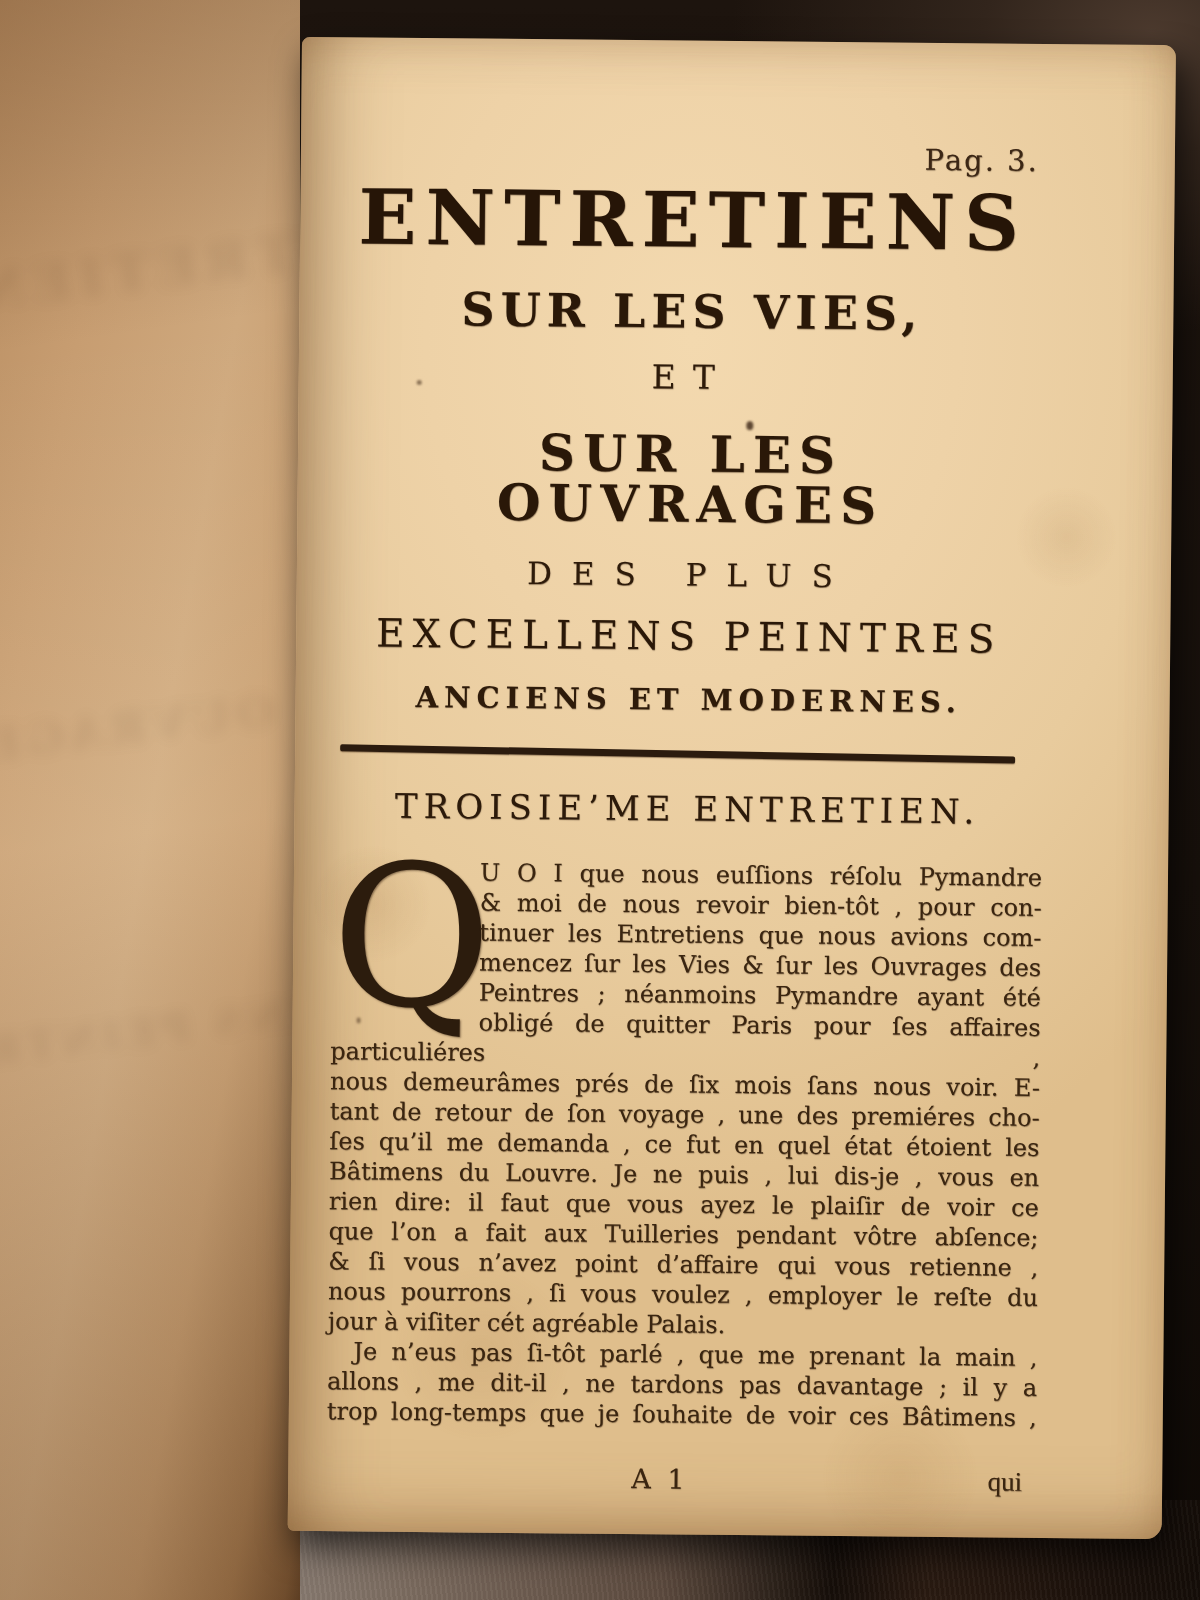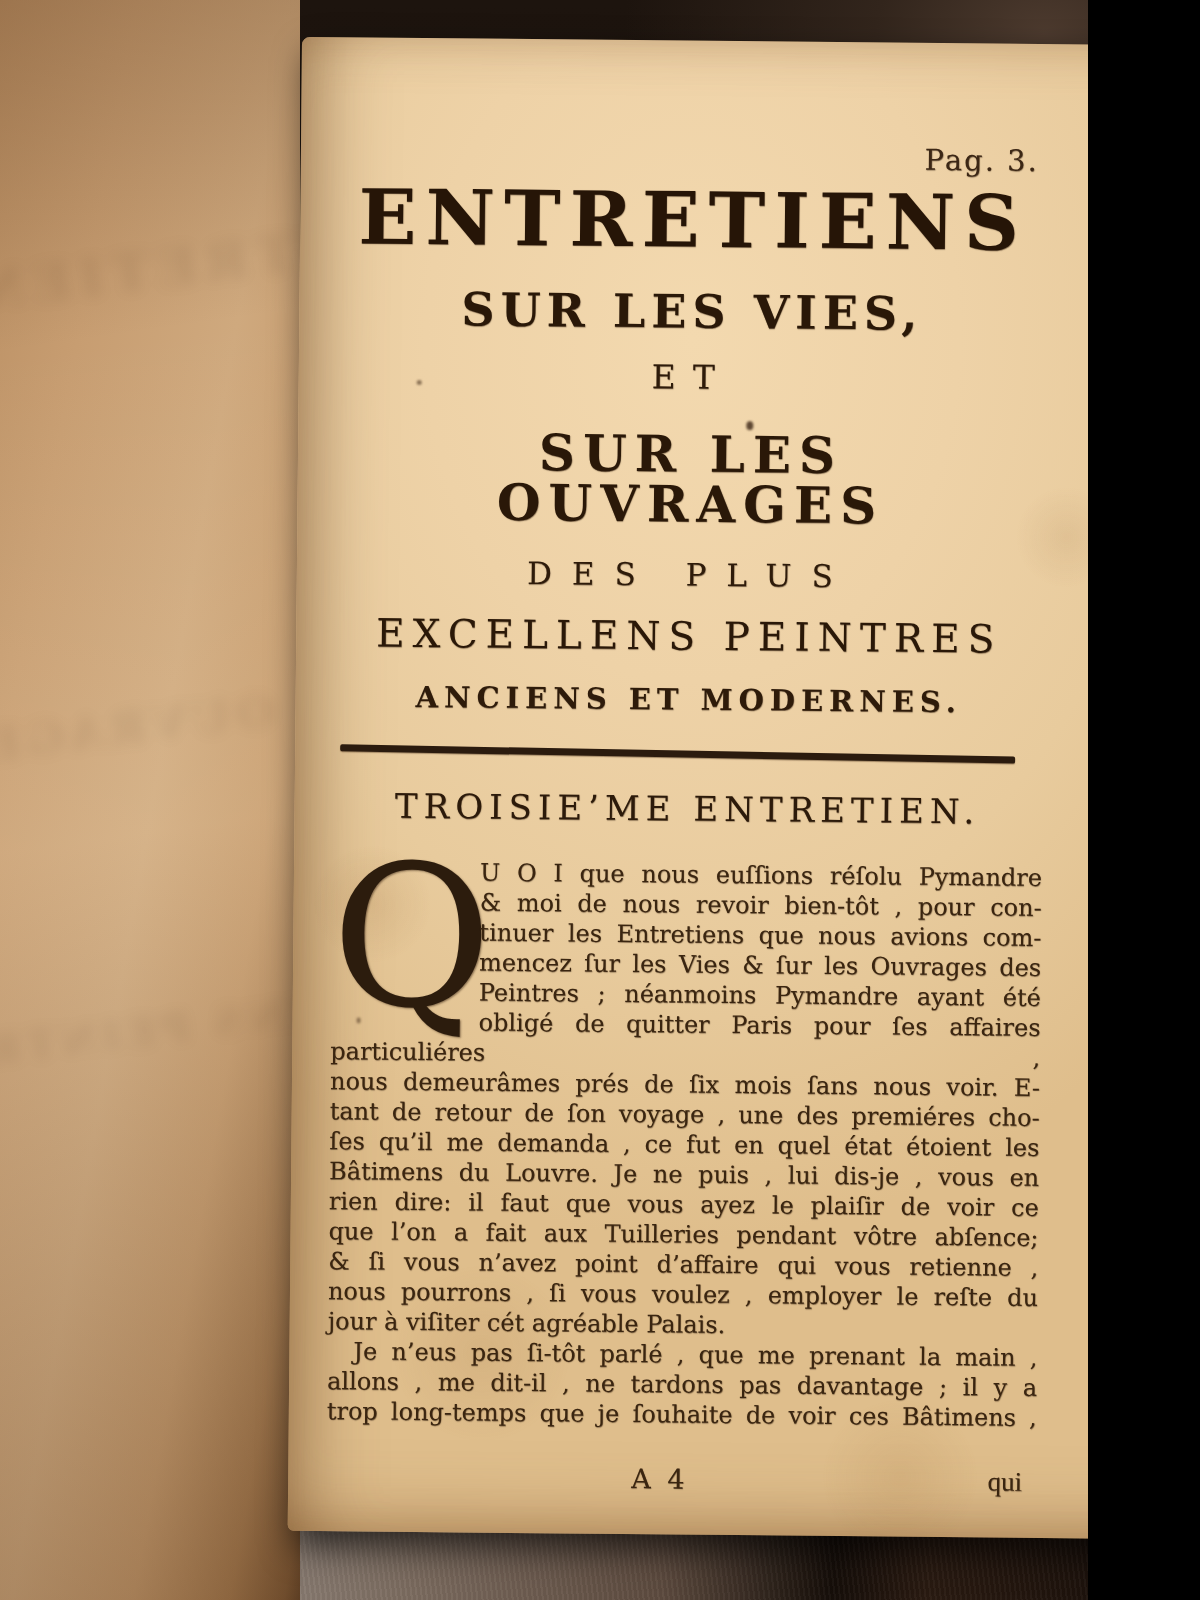--- a/index.html
+++ b/index.html
@@ -1,17 +1,17 @@
 <!DOCTYPE html>
 <html><head>
 <meta charset="utf-8">
 <style>
   html,body{margin:0;padding:0;background:#000;}
   .photo{
-    position:relative;width:1088px;height:1600px;overflow:hidden;
+    position:relative;width:1200px;height:1600px;overflow:hidden;
     background:
       radial-gradient(ellipse 420px 300px at 96% 2%, #4c3a2e 0%, #32251c 40%, rgba(24,16,11,0) 100%),
       linear-gradient(180deg,#1d140e 0%, #17100b 55%, #0f0a06 100%);
     font-family:"DejaVu Serif", serif;
   }
   
   .table-surface{
     position:absolute;left:270px;top:1500px;width:940px;height:100px;
     background:
       repeating-linear-gradient(83deg, rgba(255,255,255,0.03) 0 2px, rgba(0,0,0,0.04) 2px 5px),
@@ -132,20 +132,20 @@
         <div class="clear"></div>
       </div>
 
       <div class="bodytext" style="margin-top:0;">
         <div class="bl indent ink">Je n’eus pas ſi-tôt parlé , que me prenant la main ,</div>
         <div class="bl ink">allons , me dit-il , ne tardons pas davantage ; il y a</div>
         <div class="bl ink">trop long-temps que je ſouhaite de voir ces Bâtimens ,</div>
       </div>
 
       <div class="footer-line">
-        <span class="sig ink">A 4</span>
+        <span class="sig ink">A 1</span>
         <span class="catch ink">qui</span>
       </div>
 
     </div>
   </div>
 
 </div>
 
 </body></html>

